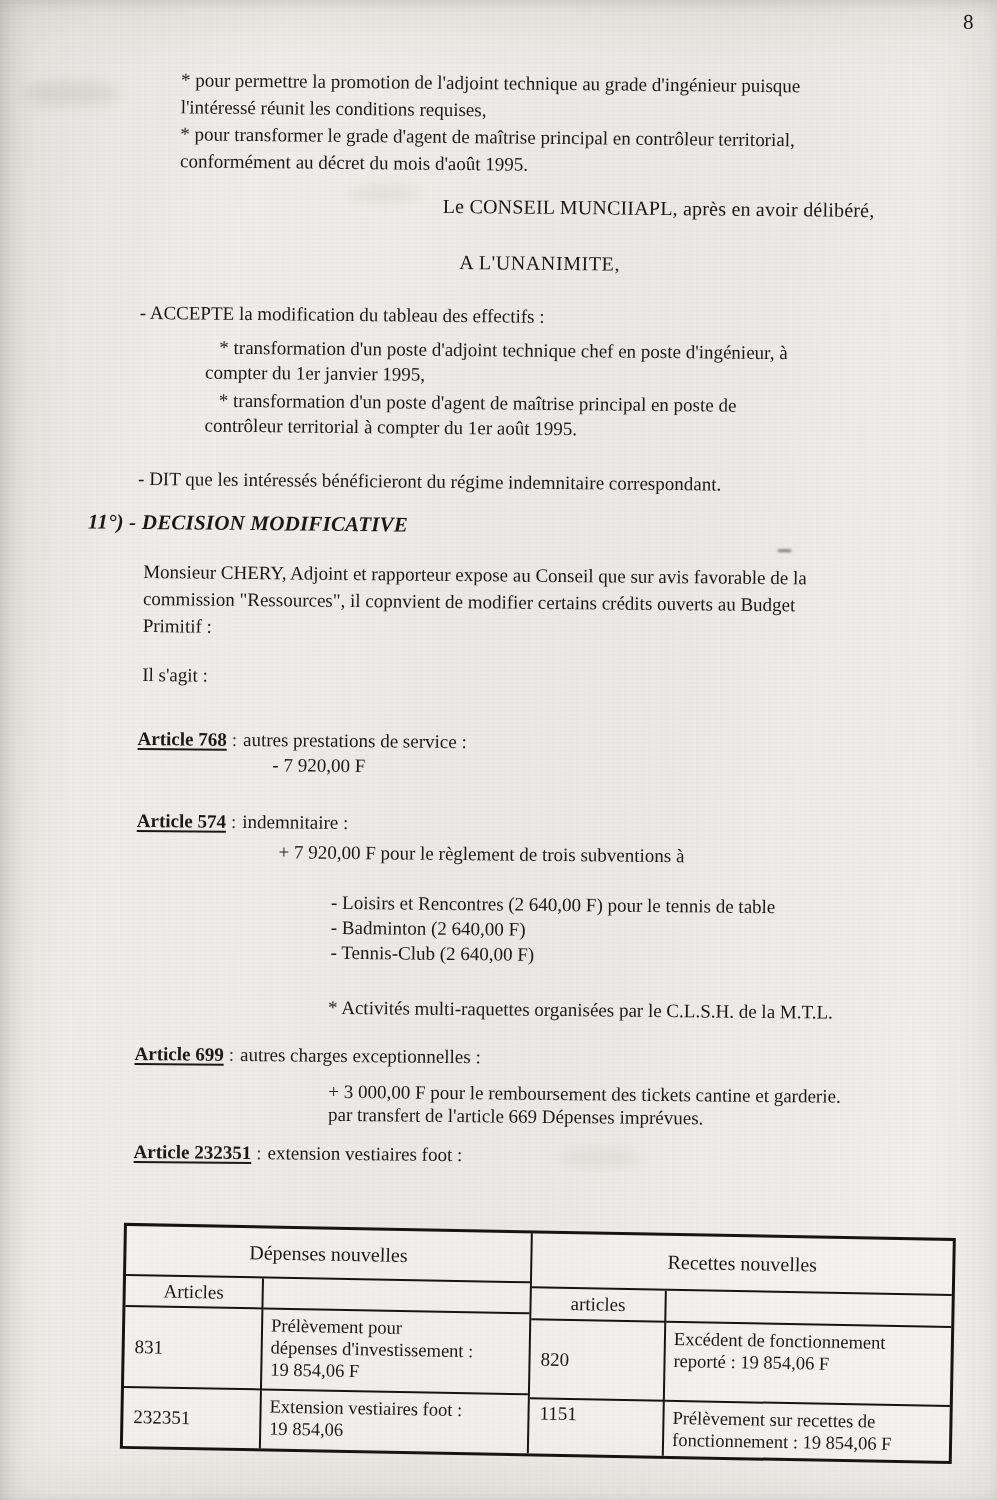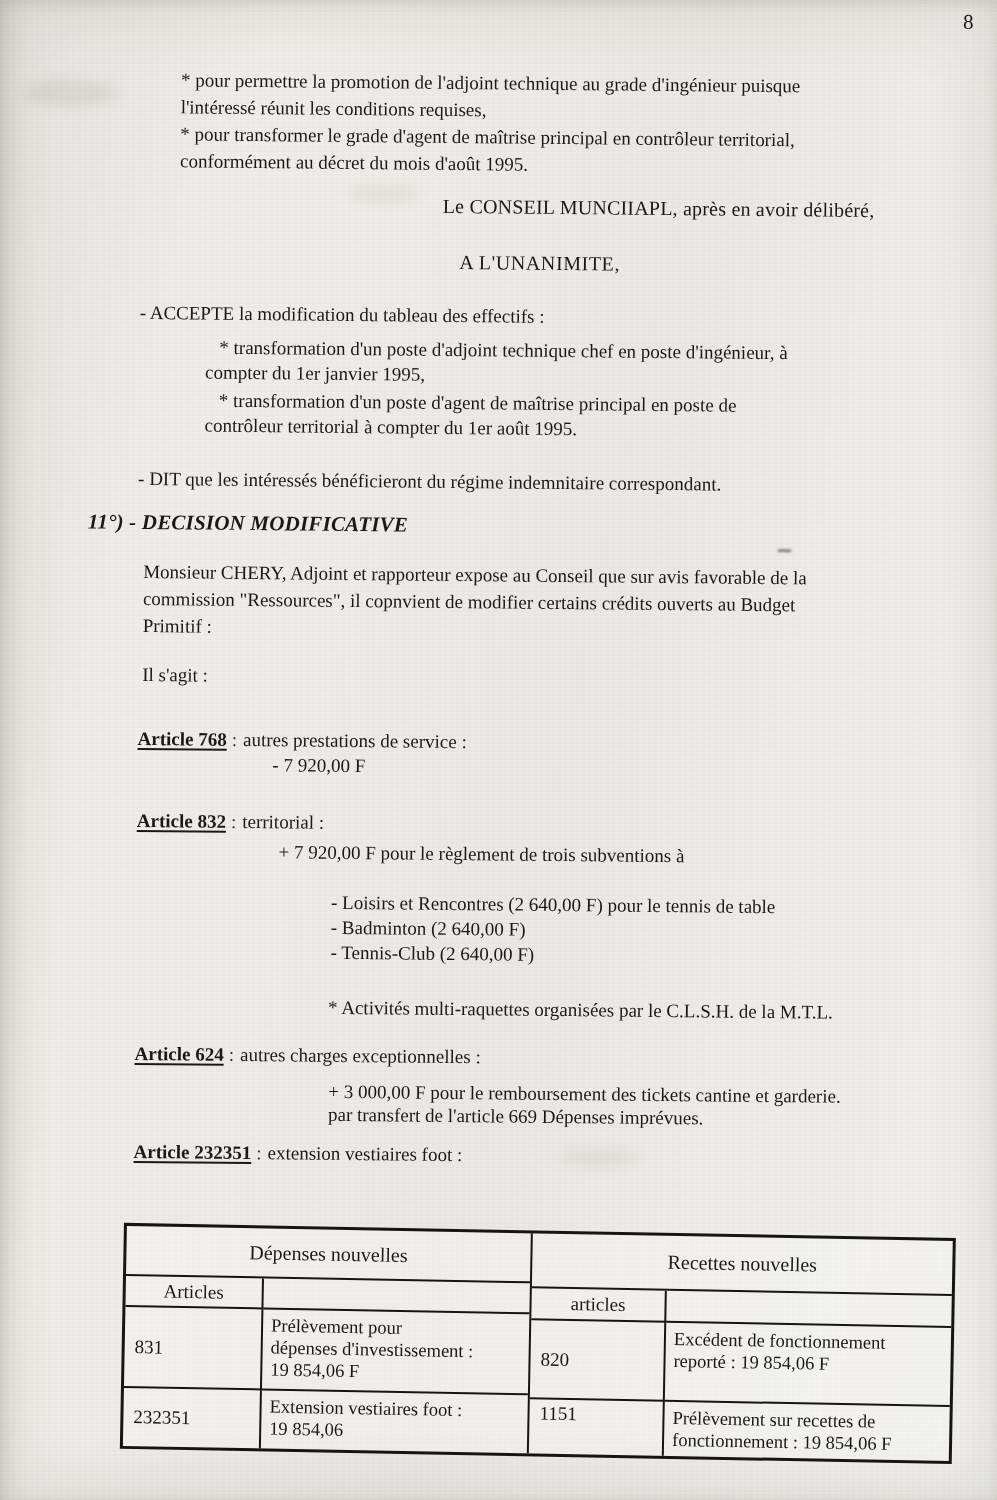--- a/index.html
+++ b/index.html
@@ -111,34 +111,34 @@
       </div>
 
       <div class="ilsagit">Il s'agit :</div>
 
       <div class="article art-645">
         <div><span class="article-label">Article 768</span><span class="sep">:</span><span>autres prestations de service :</span></div>
         <div class="detail-645">- 7 920,00 F</div>
       </div>
 
       <div class="article art-657">
-        <div><span class="article-label">Article 832</span><span class="sep">:</span><span>territorial :</span></div>
+        <div><span class="article-label">Article 574</span><span class="sep">:</span><span>indemnitaire :</span></div>
         <div class="detail-657">+ 7 920,00 F pour le règlement de trois subventions à</div>
       </div>
 
       <div class="sublist">
         <div>- Loisirs et Rencontres (2 640,00 F) pour le tennis de table</div>
         <div>- Badminton (2 640,00 F)</div>
         <div>- Tennis-Club (2 640,00 F)</div>
       </div>
 
       <div class="note">* Activités multi-raquettes organisées par le C.L.S.H. de la M.T.L.</div>
 
       <div class="article art-699">
-        <div><span class="article-label">Article 624</span><span class="sep">:</span><span>autres charges exceptionnelles :</span></div>
+        <div><span class="article-label">Article 699</span><span class="sep">:</span><span>autres charges exceptionnelles :</span></div>
         <div class="detail-699 first">+ 3 000,00 F pour le remboursement des tickets cantine et garderie.</div>
         <div class="detail-699">par transfert de l'article 669 Dépenses imprévues.</div>
       </div>
 
       <div class="article art-232351">
         <div><span class="article-label">Article 232351</span><span class="sep">:</span><span>extension vestiaires foot :</span></div>
       </div>
 
       <div class="bt">
         <div class="bt-half bt-left">

